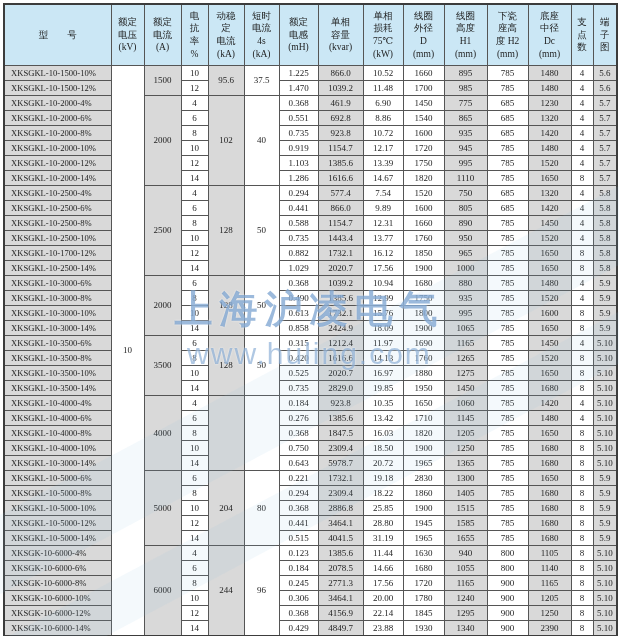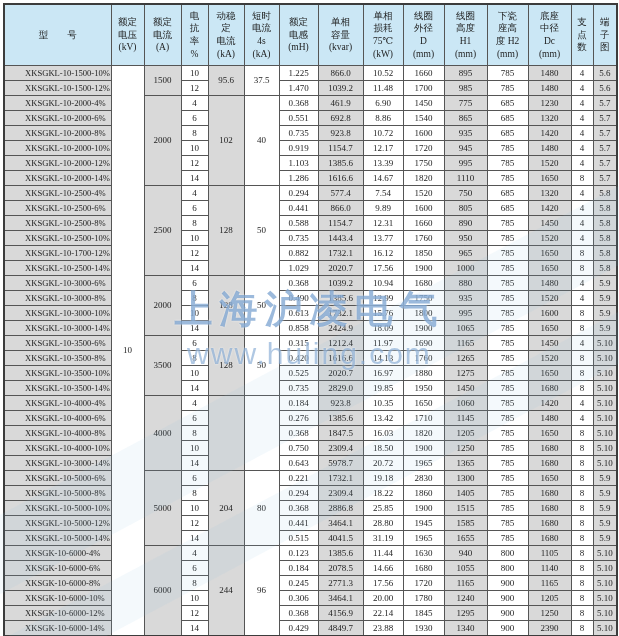--- a/index.html
+++ b/index.html
@@ -4,21 +4,21 @@
 <style>
   html,body{margin:0;padding:0;background:#ffffff;}
   body{width:619px;height:636px;overflow:hidden;font-family:"Liberation Serif","DejaVu Serif",serif;}
   .page{position:relative;width:619px;height:636px;background:#ffffff;}
 
   table.spec{border-collapse:collapse;table-layout:fixed;position:absolute;left:3px;top:3px;width:613px;border:2px solid #3c3c3c;}
   th,td{border:1px solid #555555;text-align:center;vertical-align:middle;color:#1e1e1e;overflow:hidden;}
   thead th{background:#cbe7f5;font-weight:normal;font-size:9.5px;line-height:1.32;white-space:pre-line;padding:2px 0;height:56px;}
   td{font-size:9px;height:14px;line-height:1;padding:0 1px;background:#ffffff;}
   td.shaded{background:#d9d9d9;}
-  td.model{text-align:left;padding-left:20px;font-size:8.6px;white-space:nowrap;}
+  td.model{text-align:left;padding-left:6px;font-size:8.6px;white-space:nowrap;}
 
   .watermark{position:absolute;left:0;top:284px;width:100%;text-align:center;z-index:6;pointer-events:none;}
   .wm-line1{font-size:38px;font-weight:bold;letter-spacing:7px;color:rgba(58,118,186,0.50);text-shadow:0 0 2px rgba(255,255,255,0.75);}
   .wm-line2{font-size:30px;font-weight:normal;letter-spacing:2px;margin-top:2px;color:rgba(58,118,186,0.40);font-family:"Liberation Sans","DejaVu Sans",sans-serif;text-shadow:0 0 2px rgba(255,255,255,0.75);}
 
   .stripe{position:absolute;pointer-events:none;z-index:2;background:rgba(150,195,230,0.10);}
   .stripe.s1{width:900px;height:70px;left:-150px;top:360px;transform:rotate(-28deg);}
   .stripe.s2{width:900px;height:46px;left:-180px;top:500px;transform:rotate(-28deg);}
 </style>
 </head>

